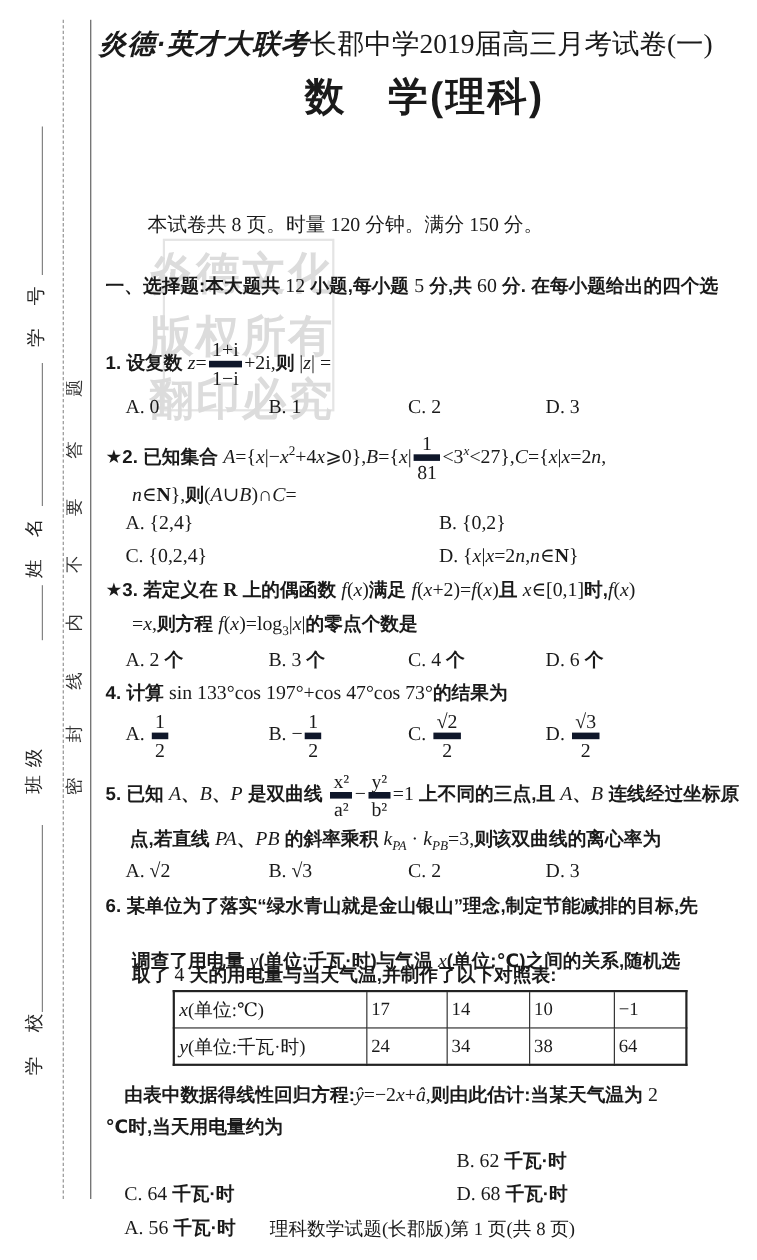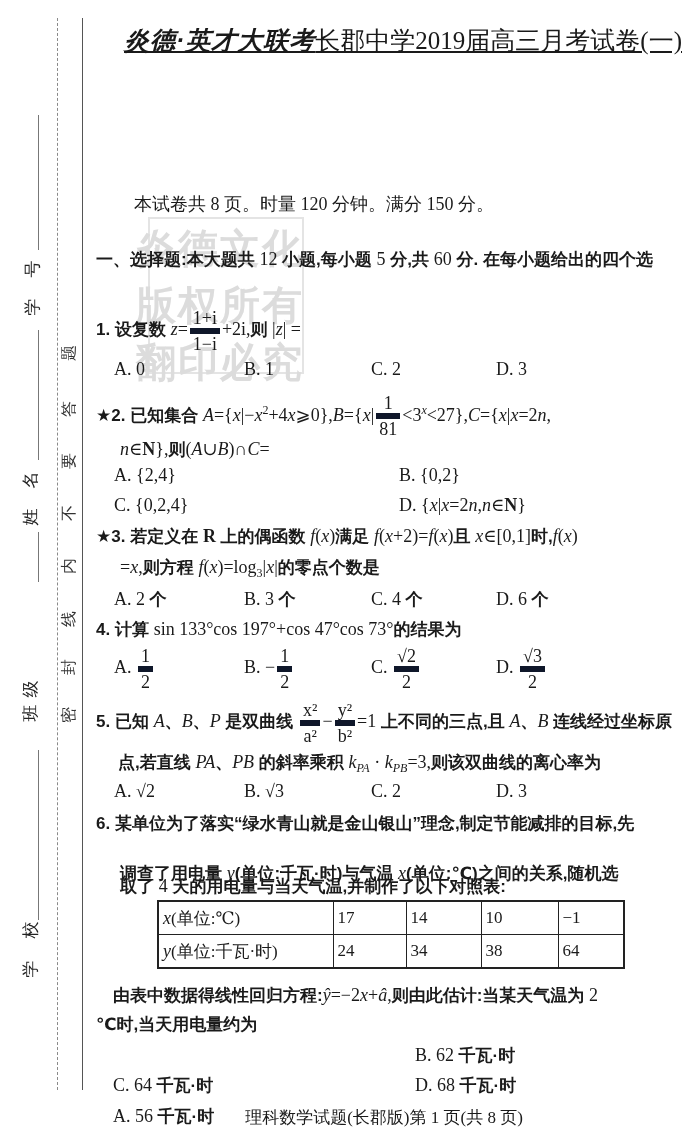--- a/index.html
+++ b/index.html
@@ -14,21 +14,21 @@
   .vchar{position:absolute;width:20px;height:20px;line-height:20px;text-align:center;
          transform:rotate(-90deg);font-family:"Liberation Serif","DejaVu Serif",serif;
          font-size:17px;color:#222;}
   .sealchar{font-size:16px;color:#333;}
   
   .wm-box{position:absolute;left:148px;top:217px;width:152px;height:153px;border:2px solid #e4e4e4;}
   .wm{position:absolute;left:136px;top:220px;width:178px;text-align:left;color:#dcdcdc;
       font-weight:700;font-size:40px;line-height:57px;letter-spacing:2px;
       font-family:"Liberation Serif","DejaVu Serif",serif;}
   
-  .title1{top:20px;left:90px;width:592px;text-align:right;font-size:25px;line-height:40px;text-decoration:underline;}
+  .title1{top:20px;left:90px;width:592px;text-align:left;font-size:25px;line-height:40px;}
   .brush{font-weight:800;font-style:italic;letter-spacing:1px;}
   .kai{font-family:"Liberation Serif","DejaVu Serif",serif;font-weight:400;}
   .title2{top:64px;left:90px;width:592px;text-align:center;font-size:36px;font-weight:800;
           letter-spacing:2px;line-height:48px;}
   .score{top:156px;left:484px;font-size:19px;font-weight:700;line-height:24px;}
   .score-blank{display:inline-block;width:128px;height:19px;border-bottom:1px solid #222;vertical-align:-3px;}
   .info{top:192px;left:134px;font-family:"Liberation Serif","DejaVu Serif",serif;font-size:18px;line-height:24px;}
   
   .bline{position:absolute;white-space:nowrap;font-size:17px;font-weight:700;line-height:24px;}
   .tall{line-height:48px;}
@@ -81,20 +81,21 @@
   <span class="vchar sealchar" style="left:59px;top:451px">要</span>
   <span class="vchar sealchar" style="left:59px;top:503px">不</span>
   <span class="vchar sealchar" style="left:59px;top:556px">内</span>
   <span class="vchar sealchar" style="left:59px;top:609px">线</span>
   <span class="vchar sealchar" style="left:59px;top:657px">封</span>
   <span class="vchar sealchar" style="left:59px;top:705px">密</span>
 
   <div class="abs title1">
     <span class="brush">炎德·英才大联考</span><span class="kai">长郡中学2019届高三月考试卷(一)</span>
   </div>
+  <div class="abs title2">数　学(理科)</div>
 
 
   <div class="abs info">本试卷共 8 页。时量 120 分钟。满分 150 分。</div>
 
   <div class="bline" style="top:247px;left:96px"><span>一、选择题:本大题共 </span><span class="mm">12</span><span> 小题,每小题 </span><span class="mm">5</span><span> 分,共 </span><span class="mm">60</span><span> 分. 在每小题给出的四个选</span></div>
 
   <div class="bline tall" style="top:305px;left:96px"><span>1. 设复数 </span><span class="mv">z</span><span class="mm">=</span><span class="frac"><span class="fn">1+i</span><span class="fd">1−i</span></span><span class="mm">+2i,</span><span>则</span><span class="mm"> |</span><span class="mv">z</span><span class="mm">| =</span></div>
   <span class="bline" style="top:357px;left:114px"><span class="mm">A. 0</span></span>
   <span class="bline" style="top:357px;left:244px"><span class="mm">B. 1</span></span>
   <span class="bline" style="top:357px;left:371px"><span class="mm">C. 2</span></span>

